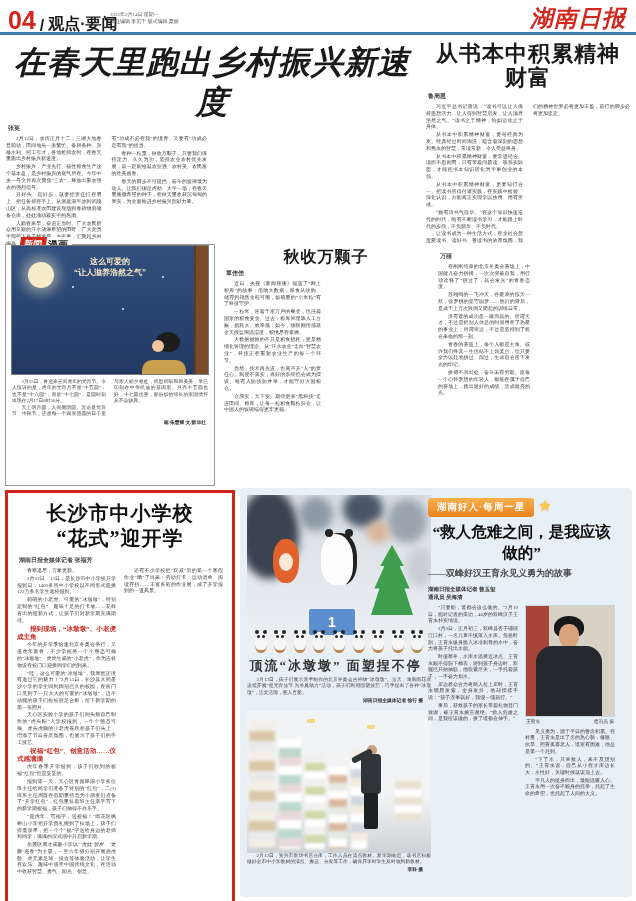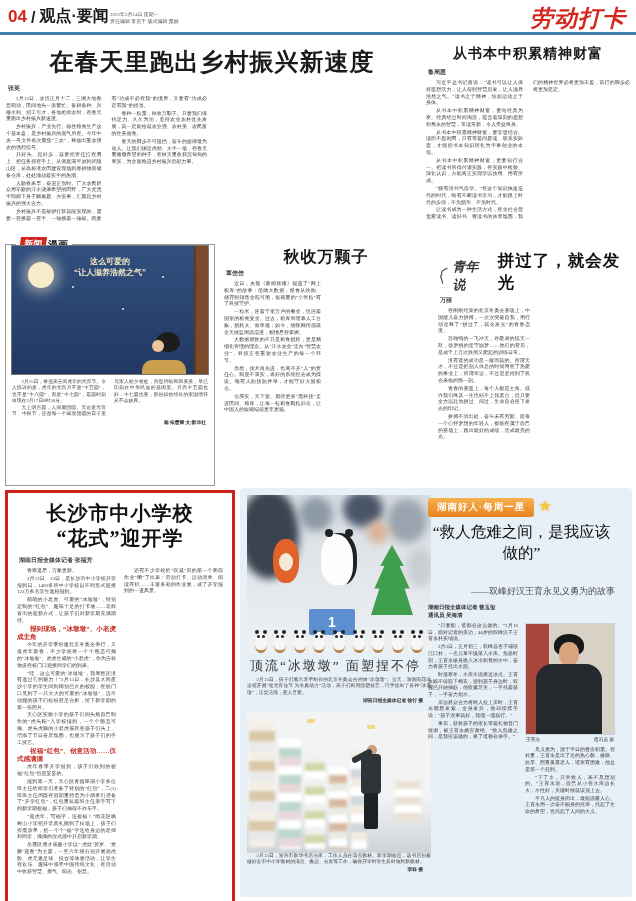--- a/index.html
+++ b/index.html
@@ -1,20 +1,20 @@
 <!DOCTYPE html>
 <html><head>
 <meta charset="utf-8">
 <style>
   html,body{margin:0;padding:0;background:#ececec;}
   .sheet{position:relative;width:636px;height:901px;background:#fff;margin:0 auto;overflow:hidden;
          font-family:"Liberation Serif","DejaVu Serif",serif;color:#333;}
   .abs{position:absolute;}
   
-  .pageno{font-family:"Liberation Sans",sans-serif;font-weight:bold;font-size:17px;color:#d3261d;}
+  .pageno{font-family:"Liberation Sans",sans-serif;font-weight:bold;font-size:25px;color:#d3261d;}
   .section-title{font-family:"Liberation Sans",sans-serif;font-weight:bold;font-size:16px;color:#1b1b1b;}
   .meta{font-size:5px;line-height:7px;color:#555;}
   .masthead{font-size:23px;font-style:italic;font-weight:bold;color:#d3261d;letter-spacing:1px;}
   .rule-blue{position:absolute;left:0;top:32px;width:636px;height:3px;background:#3e7fae;}
   
   .headline{font-weight:bold;color:#1a1a1a;text-align:center;letter-spacing:1px;}
   .byline{font-size:6px;font-weight:bold;color:#444;margin:2px 0 3px 2px;}
   .body-cols{font-size:5px;line-height:6.8px;text-align:justify;color:#3c3c3c;column-gap:10px;column-fill:auto;}
   .body-cols p{margin:0 0 1px 0;text-indent:2em;}
   .bp{margin:0 0 1px 0;text-indent:2em;}
@@ -39,21 +39,21 @@
   .credit-r{font-size:4.8px;font-weight:bold;color:#333;text-align:right;margin:2px 8px 0 0;}
   
   .youth-head{display:flex;align-items:flex-end;gap:8px;}
   .youth-label{display:flex;align-items:center;gap:2px;font-size:13px;font-weight:bold;color:#3a3a3a;font-style:italic;}
   .youth-hl{font-size:16.5px;font-weight:bold;color:#111;letter-spacing:1px;}
   
   .red-box{border:3px solid #cf2218;background:#fff;padding:8px 9px 6px 9px;box-sizing:border-box;}
   .school-hl{font-size:20px;line-height:25px;font-weight:bold;text-align:center;color:#111;letter-spacing:1px;}
   
   .blue-panel{background:#e8f0f7;border-radius:4px;}
-  .photo-title{font-size:13px;font-weight:normal;color:#333;text-align:center;letter-spacing:2px;margin:4px 7px 2px 0;}
+  .photo-title{font-size:13px;font-weight:bold;color:#333;text-align:center;letter-spacing:2px;margin:4px 7px 2px 0;}
   .photo-cap{font-size:4.8px;line-height:6.4px;color:#3c3c3c;text-align:justify;}
   .photo-cap .ind{text-indent:2em;margin:0;}
   
   .photo1{position:relative;height:158px;background:linear-gradient(#d7dde3,#eef1f4);overflow:hidden;}
   .blob{position:absolute;border-radius:50%;filter:blur(4px);}
   .tree{position:absolute;right:18px;top:50px;width:42px;height:70px;background:#3f9d4e;clip-path:polygon(50% 0,78% 30%,68% 30%,92% 62%,80% 62%,100% 100%,0 100%,20% 62%,8% 62%,32% 30%,22% 30%);filter:blur(.4px);}
   .big-panda{position:absolute;left:74px;top:38px;width:36px;height:52px;background:#fdfdfd;border-radius:45% 45% 40% 40%;box-shadow:-5px 2px 0 -1px #222 inset;}
   .big-panda:before{content:"";position:absolute;left:4px;top:-4px;width:8px;height:8px;background:#222;border-radius:50%;box-shadow:20px 0 0 #222;}
   .orange-fig{position:absolute;left:26px;top:44px;width:26px;height:44px;background:#e2622b;border-radius:45%;}
   .orange-fig:before{content:"";position:absolute;left:6px;top:14px;width:14px;height:18px;background:#f6e9d8;border-radius:50%;}
@@ -67,22 +67,22 @@
   .stack{position:absolute;filter:blur(1.5px);border-radius:1px;}
   .wh-man{position:absolute;right:44px;top:34px;width:30px;height:86px;}
   .wh-man .head{position:absolute;left:10px;top:0;width:10px;height:10px;border-radius:50%;background:#caa080;}
   .wh-man .torso{position:absolute;left:4px;top:9px;width:20px;height:40px;background:#2f3438;border-radius:4px;}
   .wh-man .arm{position:absolute;left:-6px;top:8px;width:22px;height:6px;background:#2f3438;border-radius:3px;transform:rotate(-28deg);}
   .wh-man .legs{position:absolute;left:7px;top:48px;width:14px;height:36px;background:#1e2124;border-radius:2px;}
   .light{position:absolute;width:8px;height:4px;background:#f3d985;border-radius:1px;}
   
   .badge{display:inline-block;background:linear-gradient(#f6b14d,#e8821f);color:#fff;font-family:"Liberation Sans",sans-serif;font-weight:bold;font-size:9.5px;padding:3px 9px;border-radius:3px;letter-spacing:1px;}
   .star-ic{color:#f7c843;font-size:15px;vertical-align:middle;text-shadow:0 0 2px #e8a020;}
-  .hero-hl{font-size:15.5px;font-weight:normal;color:#0d0d0d;text-align:center;margin-top:5px;letter-spacing:0;}
-  .hero-sub{font-size:9px;font-weight:normal;color:#4a4a4a;text-align:right;margin-top:21px;}
+  .hero-hl{font-size:15.5px;font-weight:bold;color:#0d0d0d;text-align:center;margin-top:5px;letter-spacing:0;}
+  .hero-sub{font-size:9px;font-weight:bold;color:#4a4a4a;text-align:left;margin-top:3px;}
   .hero-by{font-size:5.5px;font-weight:bold;color:#333;line-height:8px;margin-top:5px;}
   .hero-cols{display:flex;gap:7px;margin-top:4px;}
   .hcol{width:90px;font-size:5px;line-height:6.7px;text-align:justify;color:#3c3c3c;}
   .hcol p{margin:0 0 1px 0;text-indent:2em;}
   .hero-photo{position:relative;width:90px;height:112px;background:linear-gradient(90deg,#a8453a 0 26%,#d8d2c6 26%);overflow:hidden;border:1px solid #c8d4de;box-sizing:border-box;}
   .hp-man-hair{position:absolute;left:28px;top:10px;width:30px;height:22px;border-radius:50% 50% 40% 40%;background:#17181a;}
   .hp-man-face{position:absolute;left:33px;top:18px;width:20px;height:24px;border-radius:45%;background:#d8a47e;}
   .hp-man-body{position:absolute;left:10px;top:40px;width:66px;height:72px;border-radius:16px 16px 0 0;background:#25282c;}
   .hp-cap{display:flex;justify-content:space-between;font-size:4.8px;color:#444;margin:2px 1px 3px 1px;}
   .profile-svg{width:13px;height:18px;}
@@ -94,39 +94,39 @@
 
   <div class="abs" style="left:8px;top:6px;display:flex;align-items:flex-end;gap:4px;">
     <span class="pageno">04</span>
     <span class="section-title">/</span>
     <span class="section-title">观点·要闻</span>
   </div>
   <div class="abs meta" style="left:110px;top:11px;">
     <div>2022年2月14日 星期一</div>
     <div>责任编辑 李茁千 版式编辑 粟丽</div>
   </div>
-  <div class="abs masthead" style="right:10px;top:3px;">劳动打卡</div>
+  <div class="abs masthead" style="right:10px;top:3px;">湖南日报</div>
   <div class="rule-blue"></div>
 
   <div class="abs" style="left:6px;top:38px;width:412px;height:196px;">
-    <div class="headline" style="font-size:24px;line-height:40px;margin-top:4px;">在春天里跑出乡村振兴新速度</div>
+    <div class="headline" style="font-size:32px;line-height:40px;margin-top:4px;font-style:italic;">在春天里跑出乡村振兴新速度</div>
     <div class="byline">张英</div>
     <div class="body-cols" style="column-count:4;height:130px;">
         <p>2月12日，农历正月十二，三湘大地春意萌动，田间地头一派繁忙。备耕备种、兴修水利、招工引才，各地抢抓农时，在春天里跑出乡村振兴新速度。</p>
         <p>乡村振兴，产业先行。稳住粮食生产这个基本盘，是乡村振兴的底气所在。今年中央一号文件再次聚焦“三农”，释放出重农强农的强烈信号。</p>
         <p>开好头、起好步，就要把责任扛在肩上、把任务抓在手上。从洞庭湖平原到武陵山区，从高标准农田建设现场到春耕物资储备仓库，处处涌动着实干的热潮。</p>
         <p>人勤春来早，奋进正当时。广大农民群众用辛勤的汗水浇灌希望的田野，广大党员干部俯下身子解难题、办实事，汇聚起乡村振兴的强大合力。</p>
         <p>乡村振兴不是敲锣打鼓就能实现的，需要一茬接着一茬干、一锤接着一锤敲。既要有“功成不必在我”的境界，又要有“功成必定有我”的担当。</p>
         <p>春种一粒粟，秋收万颗子。只要我们保持定力、久久为功，坚持农业农村优先发展，就一定能绘就农业强、农村美、农民富的壮美画卷。</p>
         <p>春天的脚步不可阻挡，奋斗的旋律最为动人。让我们铆足虎劲、大干一场，在春天里播撒希望的种子，在秋天里收获沉甸甸的果实，为全面推进乡村振兴贡献力量。</p>
       </div>
   </div>
 
   <div class="abs" style="left:426px;top:42px;width:204px;height:192px;">
-    <div class="headline" style="font-size:14px;line-height:24px;">从书本中积累精神财富</div>
+    <div class="headline" style="font-size:22px;line-height:24px;">从书本中积累精神财富</div>
     <div class="byline">鲁周恩</div>
     <div class="body-cols" style="column-count:2;height:148px;">
         <p>习近平总书记曾说：“读书可以让人保持思想活力，让人得到智慧启发，让人滋养浩然之气。”读书之于精神，恰如运动之于身体。</p>
         <p>从书本中积累精神财富，要与经典为友。经典经过时间淘洗，蕴含着深刻的思想和隽永的智慧，常读常新，令人受益终身。</p>
         <p>从书本中积累精神财富，要学思结合。读而不思则罔，只有带着问题读、联系实际思，才能把书本知识转化为干事创业的本领。</p>
         <p>从书本中积累精神财富，更要知行合一。把读书所得付诸实践，在实践中检验、深化认识，方能真正实现学以致用、用有所成。</p>
         <p>“腹有诗书气自华。”在这个知识快速迭代的时代，唯有不断读书学习，才能跟上时代的步伐，不负韶华、不负时代。</p>
         <p>让读书成为一种生活方式，在全社会营造爱读书、读好书、善读书的浓厚氛围，我们的精神世界必将更加丰盈，前行的脚步必将更加坚定。</p>
       </div>
   </div>
@@ -167,29 +167,20 @@
     <div class="body-cols" style="column-count:2;height:172px;">
         <p>近日，央视《新闻联播》报道了“网上粮库”的故事：借助大数据，粮食从收购、储存到销售全程可溯，饭碗里的“小米粒”有了科技守护。</p>
         <p>一粒米，连着千家万户的餐桌，也连着国家的粮食安全。过去，粮库管理靠人工台账，损耗大、效率低；如今，物联网传感器全天候监测温湿度，粮情尽在掌握。</p>
         <p>大数据拯救的不只是粮食损耗，更是精细化管理的理念。从“汗水农业”走向“智慧农业”，科技正在重塑农业生产的每一个环节。</p>
         <p>当然，技术再先进，也离不开“人”的责任心。制度不落实，再好的系统也会成为摆设。唯有人防技防并举，才能守好大国粮仓。</p>
         <p>仓廪实，天下安。期待更多“黑科技”走进田间、粮库，让每一粒粮食颗粒归仓，让中国人的饭碗端得更牢更稳。</p>
       </div>
   </div>
 
   <div class="abs" style="left:438px;top:250px;width:194px;height:234px;">
-    <div class="youth-head">
-      <span class="youth-label">
-        <svg class="profile-svg" viewBox="0 0 13 18">
-          <path d="M10 1 C4 2 3 6 4 8 C2 9 2 10 3.5 10.5 C3 13 5 15 5 17" fill="none" stroke="#555" stroke-width="1.2"></path>
-        </svg>
-        <span>青年说</span>
-      </span>
-      <span class="youth-hl">拼过了，就会发光</span>
-    </div>
     <div class="byline">万丽</div>
     <div class="body-cols" style="column-count:2;height:178px;">
         <p>在刚刚结束的北京冬奥会赛场上，中国健儿奋力拼搏，一次次突破自我，用行动诠释了“拼过了，就会发光”的青春态度。</p>
         <p>苏翊鸣的一飞冲天，谷爱凌的惊天一跃，徐梦桃的坚守圆梦……他们的背后，是成千上万次跌倒又爬起的训练日常。</p>
         <p>没有谁的成功是一蹴而就的。所谓天才，不过是把别人休息的时间用在了热爱的事业上；所谓幸运，不过是坚持到了机会来临的那一刻。</p>
         <p>青春的赛道上，每个人都是主角。或许我们终其一生也站不上领奖台，但只要全力以赴地拼过、闯过，生命自会留下发光的印记。</p>
         <p>拼搏不问出处，奋斗未有穷期。愿每一个心怀梦想的年轻人，都能在属于自己的赛场上，跑出最好的成绩，活成最亮的光。</p>
       </div>
   </div>
 

